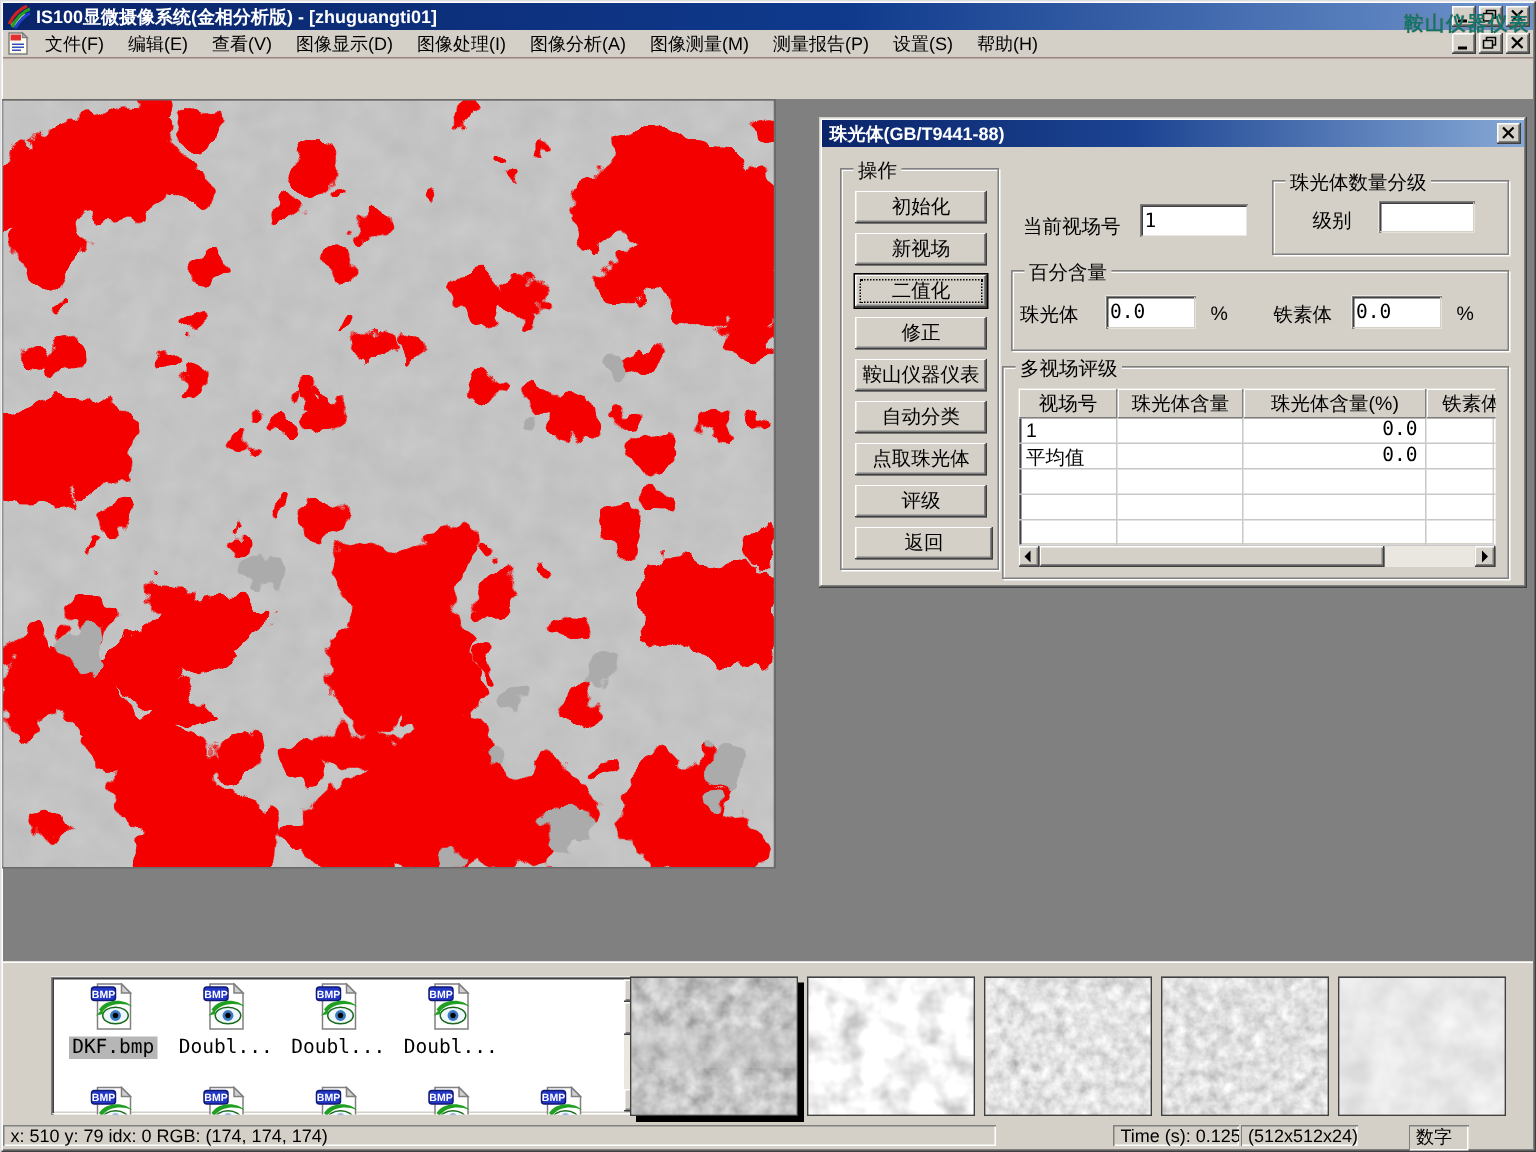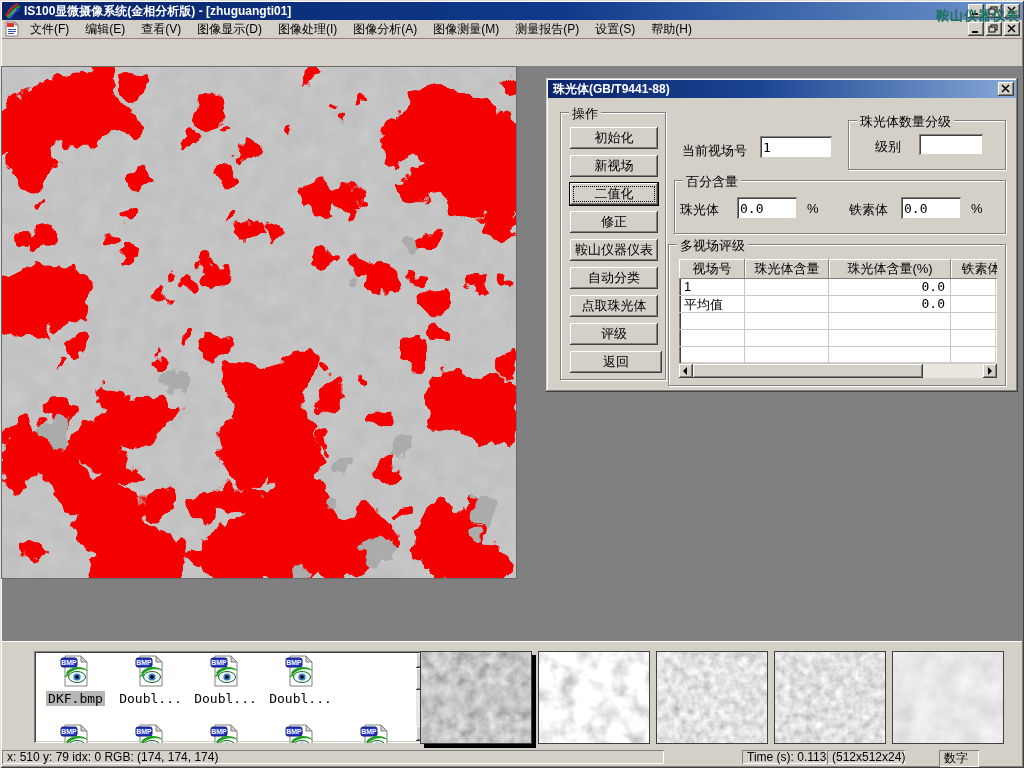--- a/index.html
+++ b/index.html
@@ -846,20 +846,20 @@
             </filter>
             <rect width="110" height="91" filter="url(#fth5)"></rect>
           </svg>
         </div>
     </div>
   </div>
 
   <div class="statusbar">
     <div class="spanel" style="width:662px;">x: 510 y: 79  idx: 0  RGB: (174, 174, 174)</div>
     <div class="spanel" style="width:76px;"></div>
-    <div class="spanel" style="width:84px;">Time (s): 0.113</div>
+    <div class="spanel" style="width:84px;">Time (s): 0.125</div>
     <div class="spanel" style="width:78px;">(512x512x24)</div>
     <div class="spanel" style="width:32px;"></div>
     <div class="spanel" style="width:40px;">数字</div>
     <div class="spanel" style="flex:1;"></div>
   </div>
 
 </div>
 
 </body></html>

